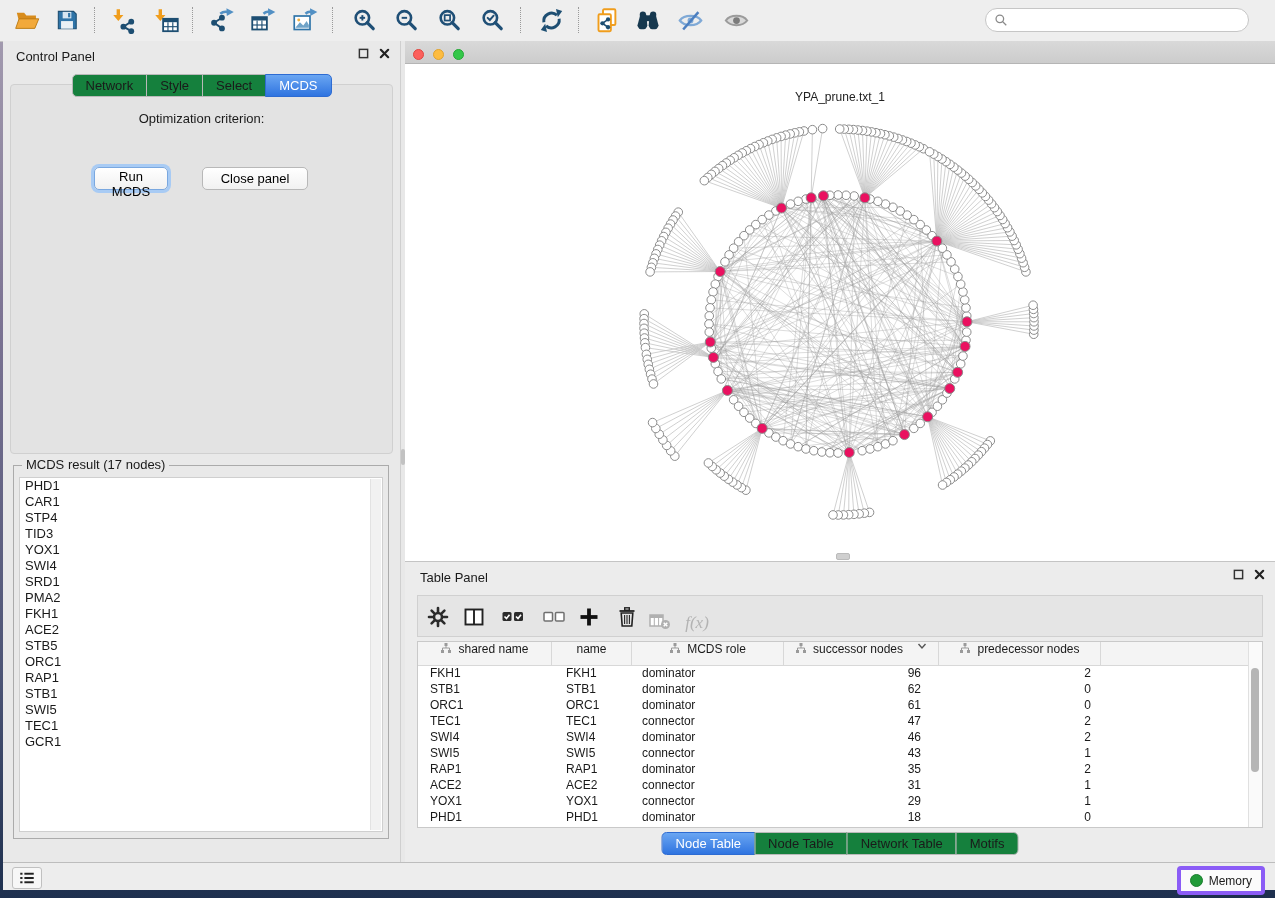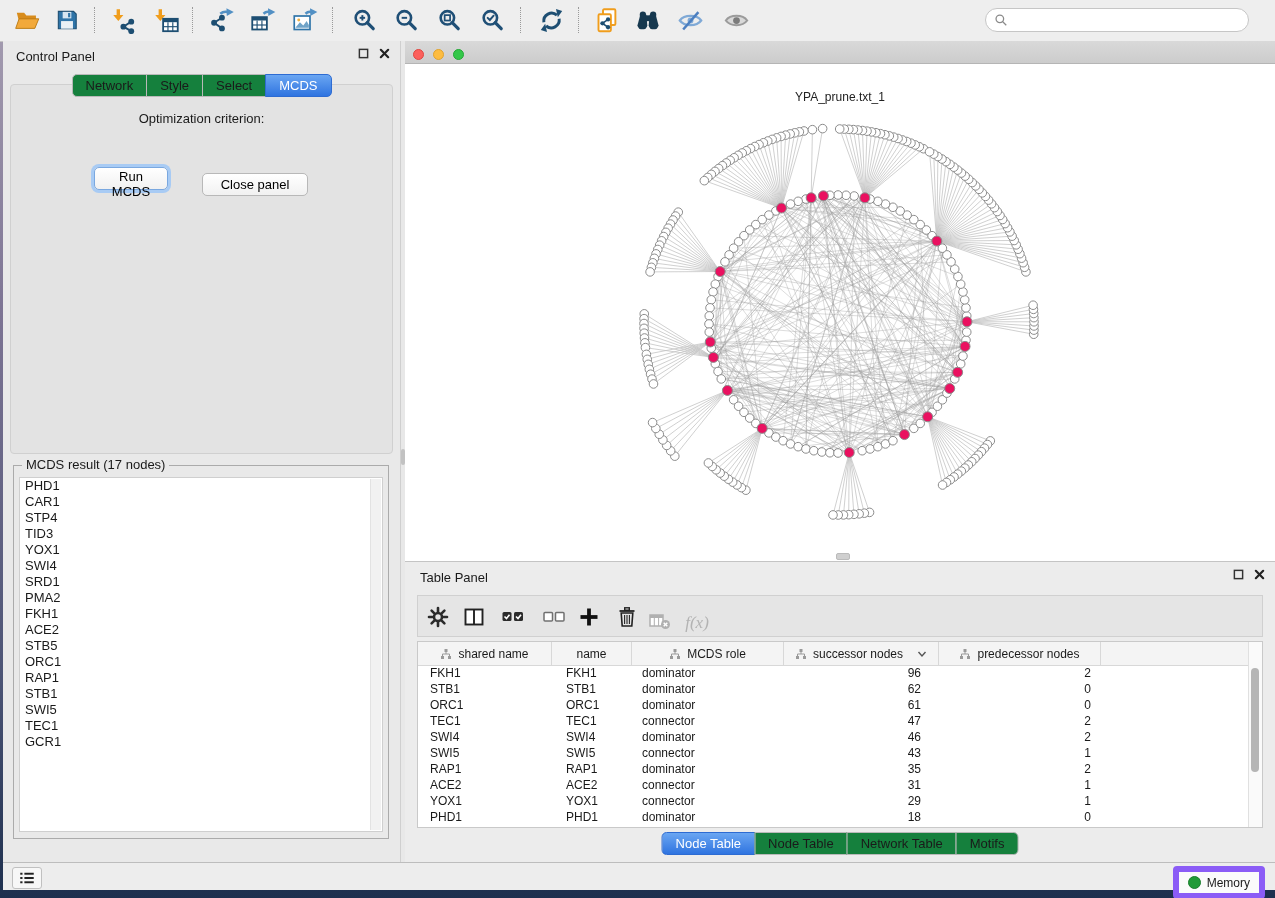--- a/index.html
+++ b/index.html
@@ -53,35 +53,35 @@
 
   
   .table-panel{left:405px;top:561px;width:870px;height:301px;background:#ececec;border-top:1px solid #c4c4c4;box-sizing:border-box;}
   .tp-title{position:absolute;left:15px;top:8px;font-size:13px;}
   .tp-toolbar{position:absolute;left:12px;top:33px;width:846px;height:42px;background:#e5e5e5;border:1px solid #d0d0d0;box-sizing:border-box;}
   .tpbtn{position:absolute;top:5px;width:32px;height:32px;display:flex;align-items:center;justify-content:center;cursor:pointer;}
   .tpbtn.disabled{cursor:default;align-items:flex-end;}
   .fx-text{font-family:"Liberation Serif",serif;font-style:italic;font-size:17px;color:#b3b3b3;}
   .tp-table{position:absolute;left:12px;top:79px;width:846px;height:187px;background:#fff;border:1px solid #c9c9c9;box-sizing:border-box;}
   .thead{position:absolute;left:0;top:0;right:13px;height:23px;background:#f4f4f4;border-bottom:1px solid #d8d8d8;display:flex;}
-  .hcell{display:flex;align-items:center;justify-content:center;gap:6px;font-size:12px;border-right:1px solid #d8d8d8;box-sizing:border-box;cursor:pointer;}
+  .hcell{display:flex;justify-content:center;gap:6px;font-size:12px;border-right:1px solid #d8d8d8;box-sizing:border-box;cursor:pointer;}
   .tbody{position:absolute;left:0;top:23px;right:13px;bottom:0;overflow:hidden;}
   .trow{display:flex;height:16px;line-height:16px;font-size:12px;cursor:default;}
   .tcell{box-sizing:border-box;white-space:nowrap;overflow:hidden;}
   .w0{width:134px;} .w1{width:80px;} .w2{width:152px;} .w3{width:155px;} .w4{width:162px;}
   .c0{width:134px;padding-left:12px;} .c1{width:80px;padding-left:14px;} .c2{width:152px;padding-left:10px;}
   .c3{width:155px;text-align:right;padding-right:18px;} .c4{width:162px;text-align:right;padding-right:10px;}
   .tscroll{position:absolute;right:0;top:0;bottom:0;width:13px;background:#fafafa;border-left:1px solid #e0e0e0;}
   .tthumb{position:absolute;left:2px;top:26px;width:8px;height:104px;background:#b5b5b5;border-radius:4px;}
   .tp-tabs{position:absolute;left:50%;transform:translateX(-50%);bottom:7px;display:flex;}
 
   
   .status-bar{left:3px;top:862px;width:1272px;height:28px;background:#ededed;border-top:1px solid #bdbdbd;box-sizing:border-box;}
   .list-btn{position:absolute;left:9px;top:4px;width:28px;height:20px;background:#f7f7f7;border:1px solid #c0c0c0;border-radius:3px;display:flex;align-items:center;justify-content:center;cursor:pointer;}
-  .mem-btn{position:absolute;right:10px;top:3px;height:21px;background:#fbfbfb;border:6px solid #8b5cf6;border-radius:4px;display:flex;align-items:center;gap:6px;padding:0 9px;font-size:12px;cursor:pointer;}
+  .mem-btn{position:absolute;right:10px;top:3px;height:21px;background:#fbfbfb;border:4px solid #8b5cf6;border-radius:4px;display:flex;align-items:center;gap:6px;padding:0 9px;font-size:12px;cursor:pointer;}
   .mem-dot{width:11px;height:11px;border-radius:50%;background:#219a38;border:1px solid #1b7e2e;}
 </style>
 </head>
 <body>
 
 <div class="abs toolbar">
   <div class="tbtn" style="left:10px">
     <svg width="27" height="27" viewBox="0 0 24 24">
       <path d="M2.5 5 h6.5 l2 2.5 h8.5 v3.5 H4 z" fill="#d88c1c"></path>
       <path d="M4.5 10.5 h17.5 l-3.5 8.5 H1.5 z" fill="#f2a93b" stroke="#b9770e" stroke-width="0.8"></path>
@@ -253,21 +253,21 @@
   </div>
   <div class="cp-inner"></div>
   <div class="cp-tabs">
     <span class="seg-tab">Network</span>
     <span class="seg-tab">Style</span>
     <span class="seg-tab">Select</span>
     <span class="seg-tab active">MCDS</span>
   </div>
   <div class="opt-label">Optimization criterion:</div>
   <button class="btn focus" style="left:91px;width:74px;">Run MCDS</button>
-  <button class="btn" style="left:199px;width:106px;margin-top:6px;">Close panel</button>
+  <button class="btn" style="left:199px;width:106px;">Close panel</button>
   <div class="fieldset">
     <span class="legend">MCDS result (17 nodes)</span>
     <div class="listbox">
       <div>
           <div class="mcds-item">PHD1</div>
           <div class="mcds-item">CAR1</div>
           <div class="mcds-item">STP4</div>
           <div class="mcds-item">TID3</div>
           <div class="mcds-item">YOX1</div>
           <div class="mcds-item">SWI4</div>

